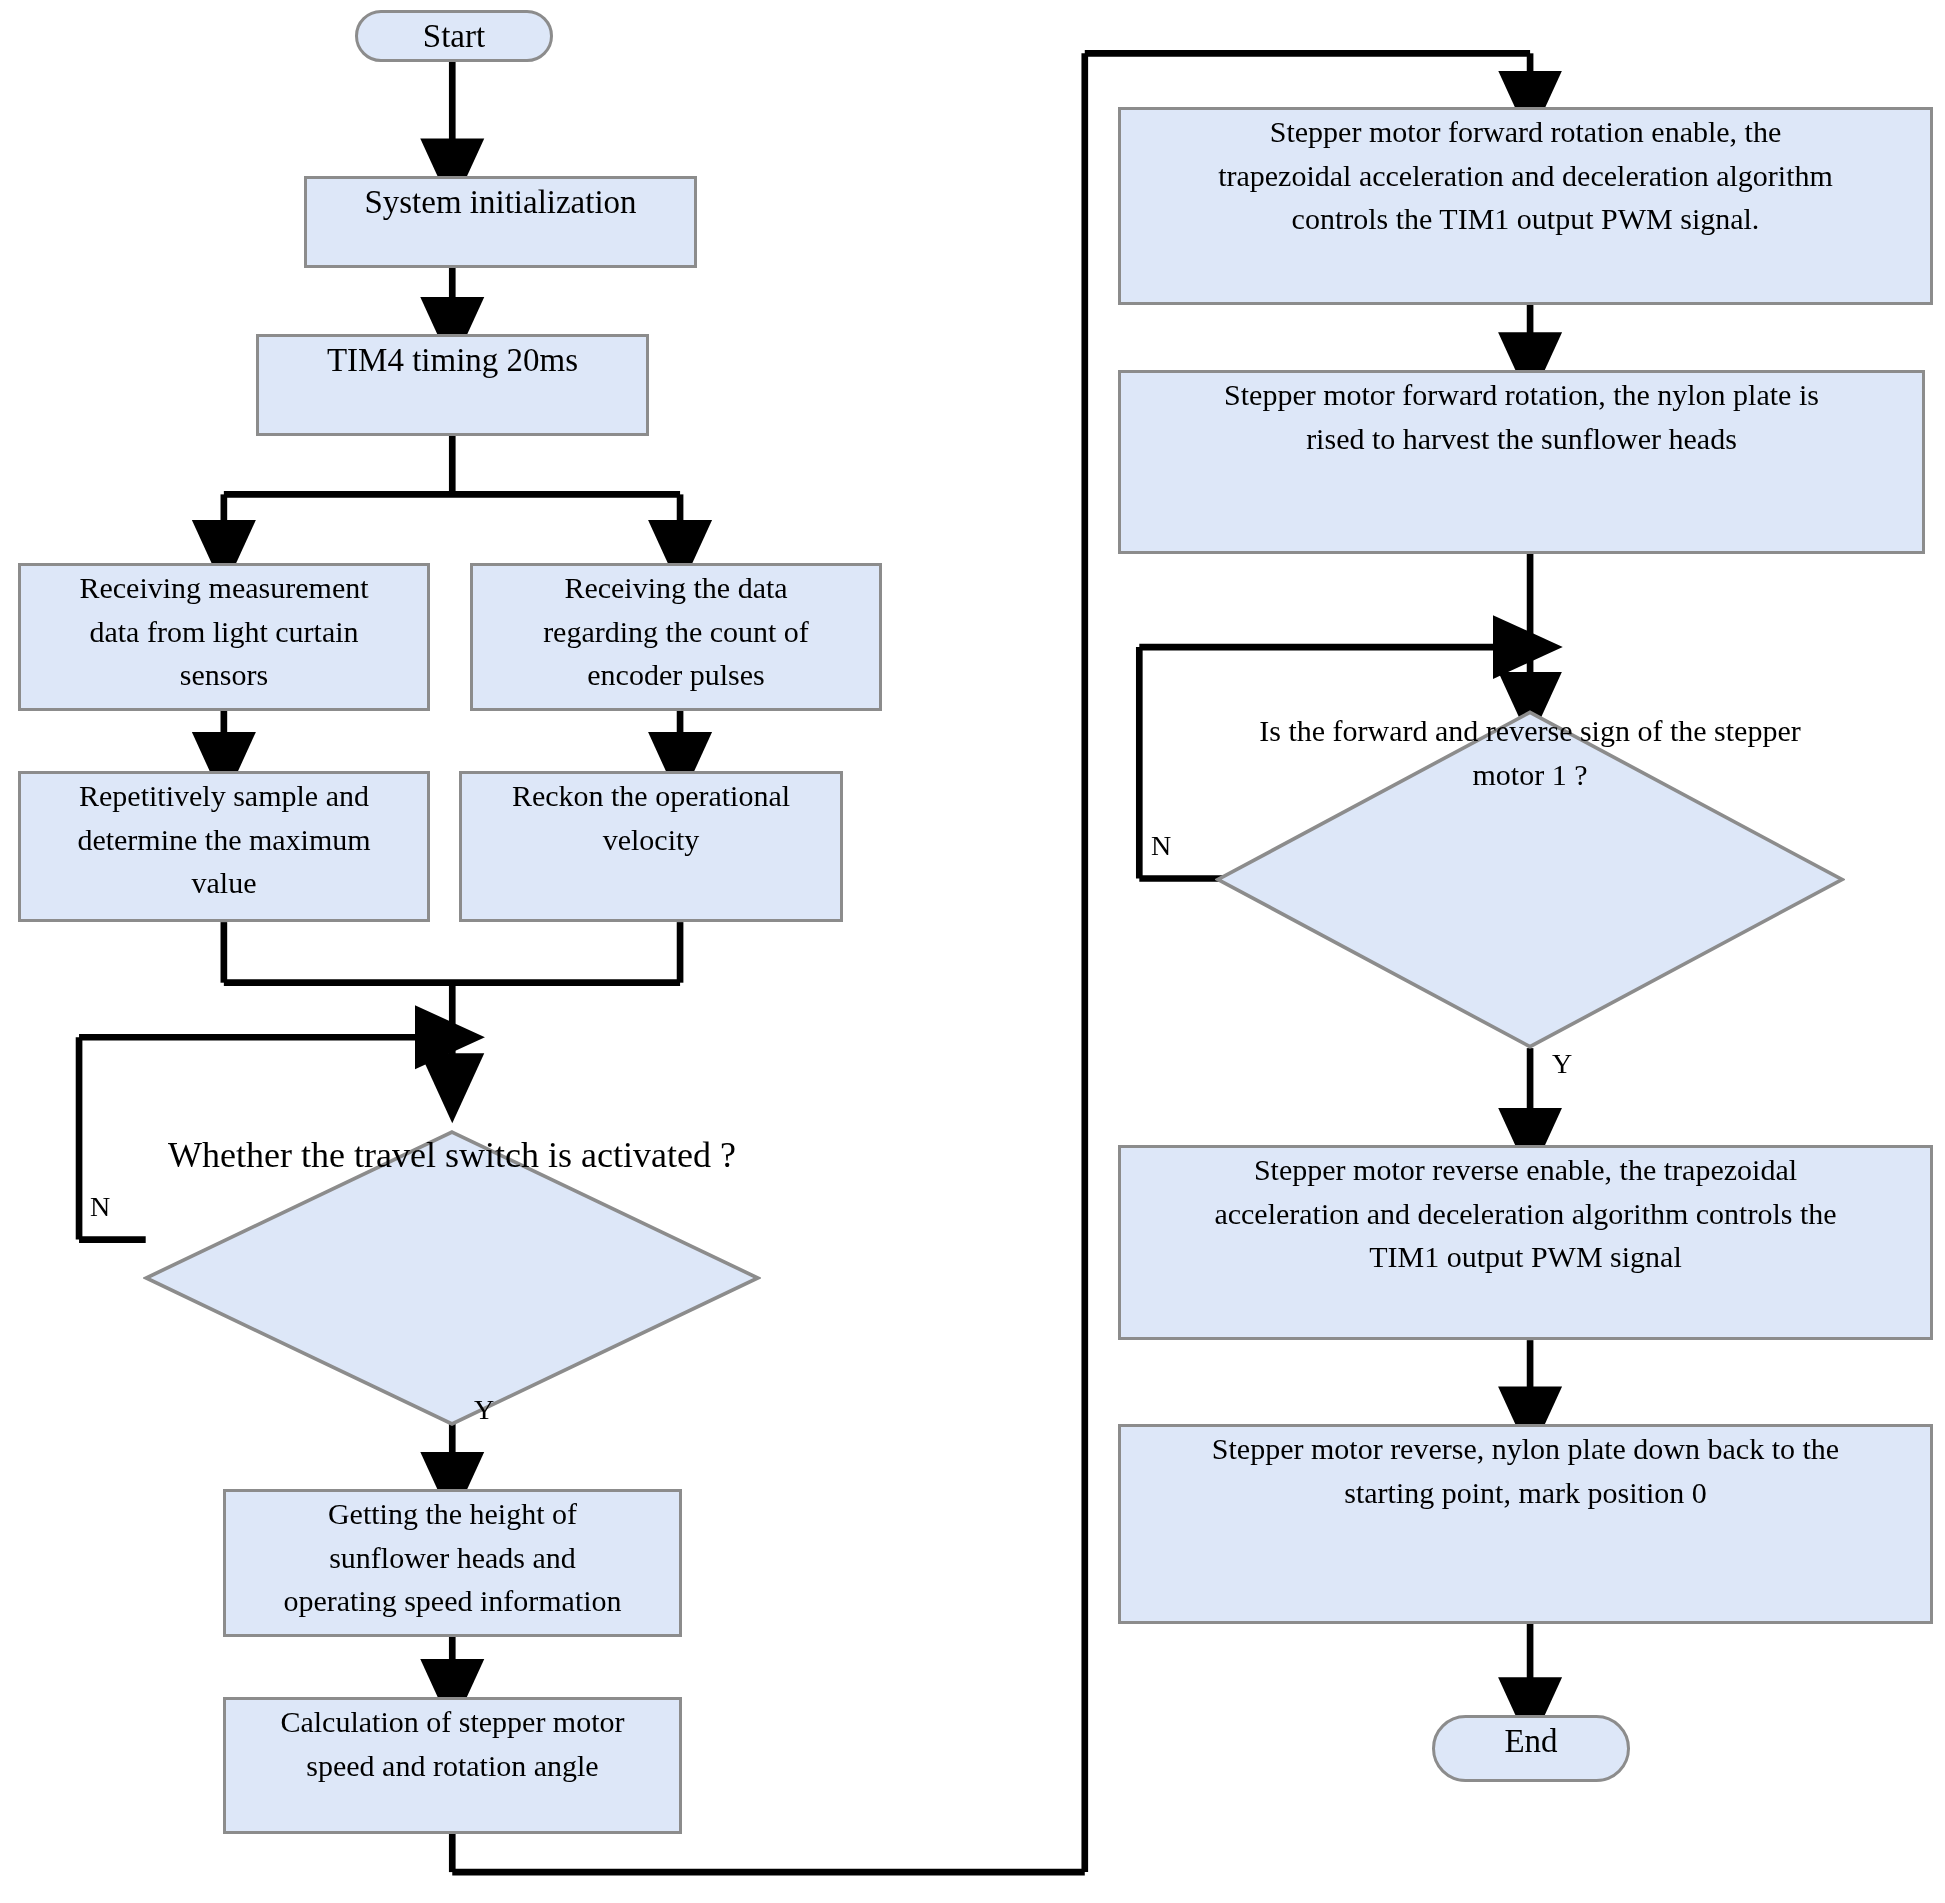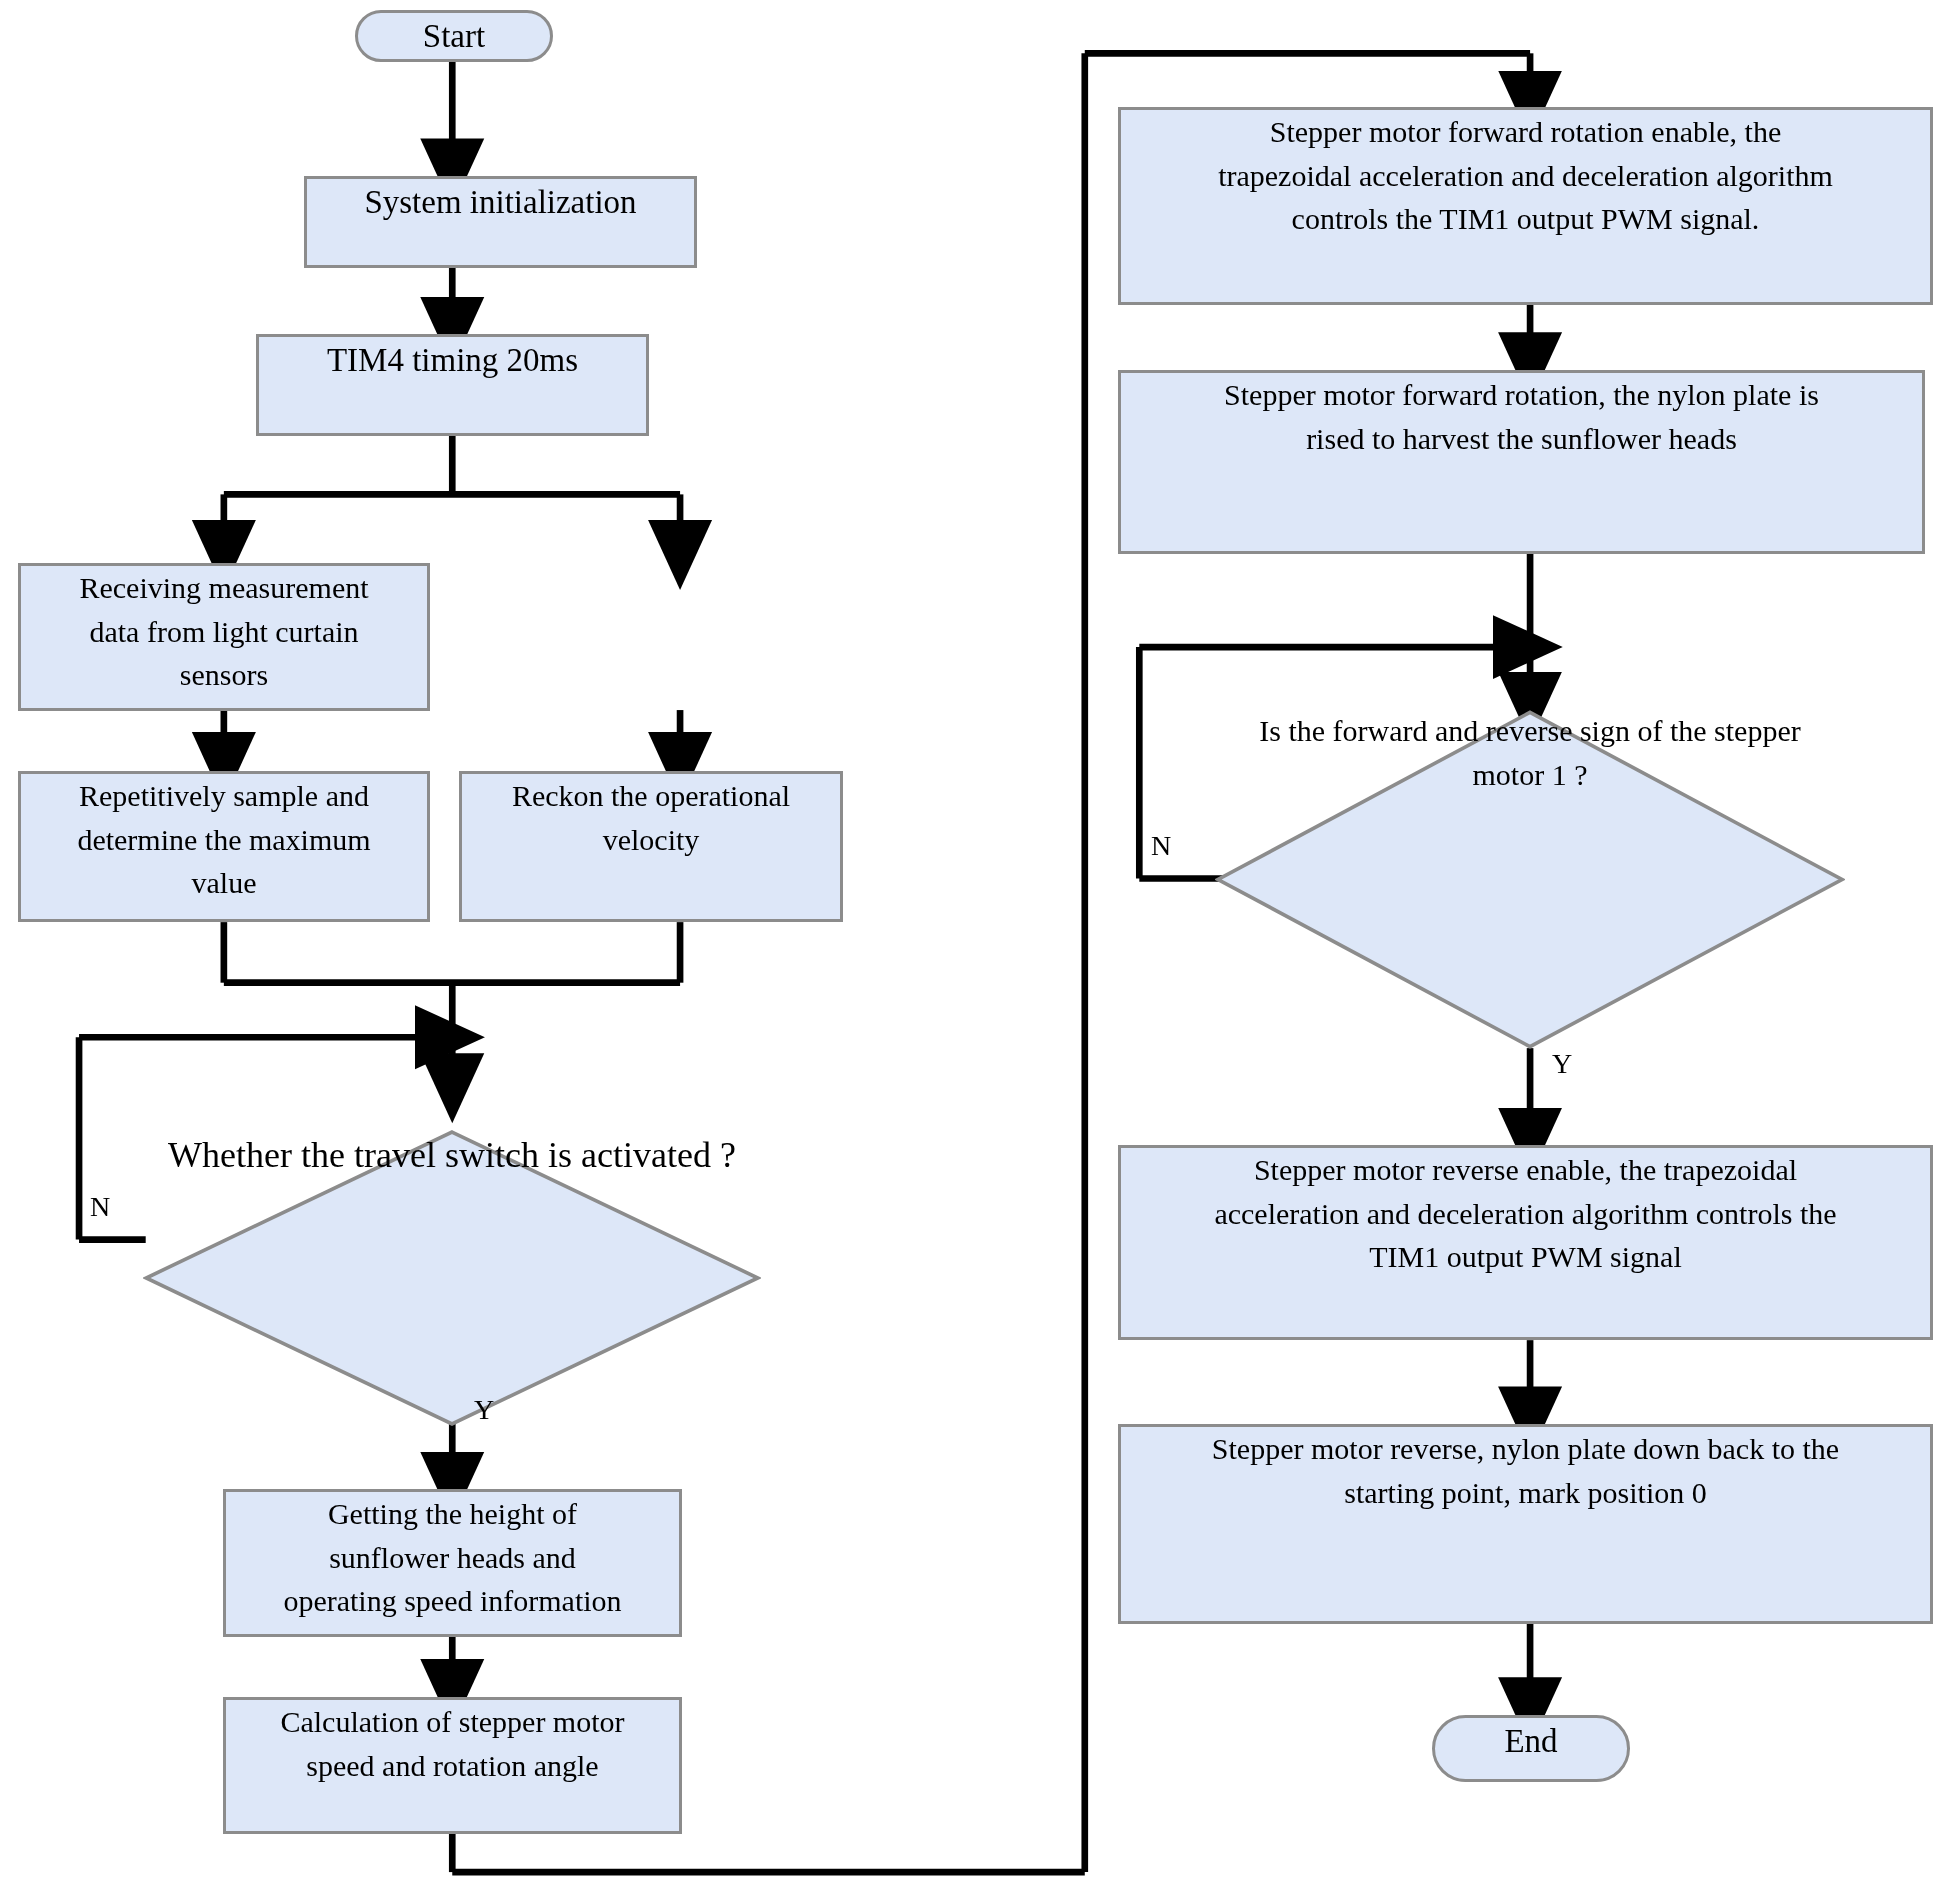--- a/index.html
+++ b/index.html
@@ -91,20 +91,25 @@
   <div class="node process" style="left:256px;top:334px;width:393px;height:102px;font-size:33px;">
     <span class="txt">TIM4 timing 20ms</span>
   </div>
 
   <div class="node process" style="left:18px;top:563px;width:412px;height:148px;font-size:30px;">
     <span class="txt">Receiving measurement
 data from light curtain
 sensors</span>
   </div>
 
+  <div class="node process" style="left:470px;top:563px;width:412px;height:148px;font-size:30px;">
+    <span class="txt">Receiving the data
+regarding the count of
+encoder pulses</span>
+  </div>
 
   <div class="node process" style="left:18px;top:771px;width:412px;height:151px;font-size:30px;">
     <span class="txt">Repetitively sample and
 determine the maximum
 value</span>
   </div>
 
   <div class="node process" style="left:459px;top:771px;width:384px;height:151px;font-size:30px;">
     <span class="txt">Reckon the operational
 velocity</span>

